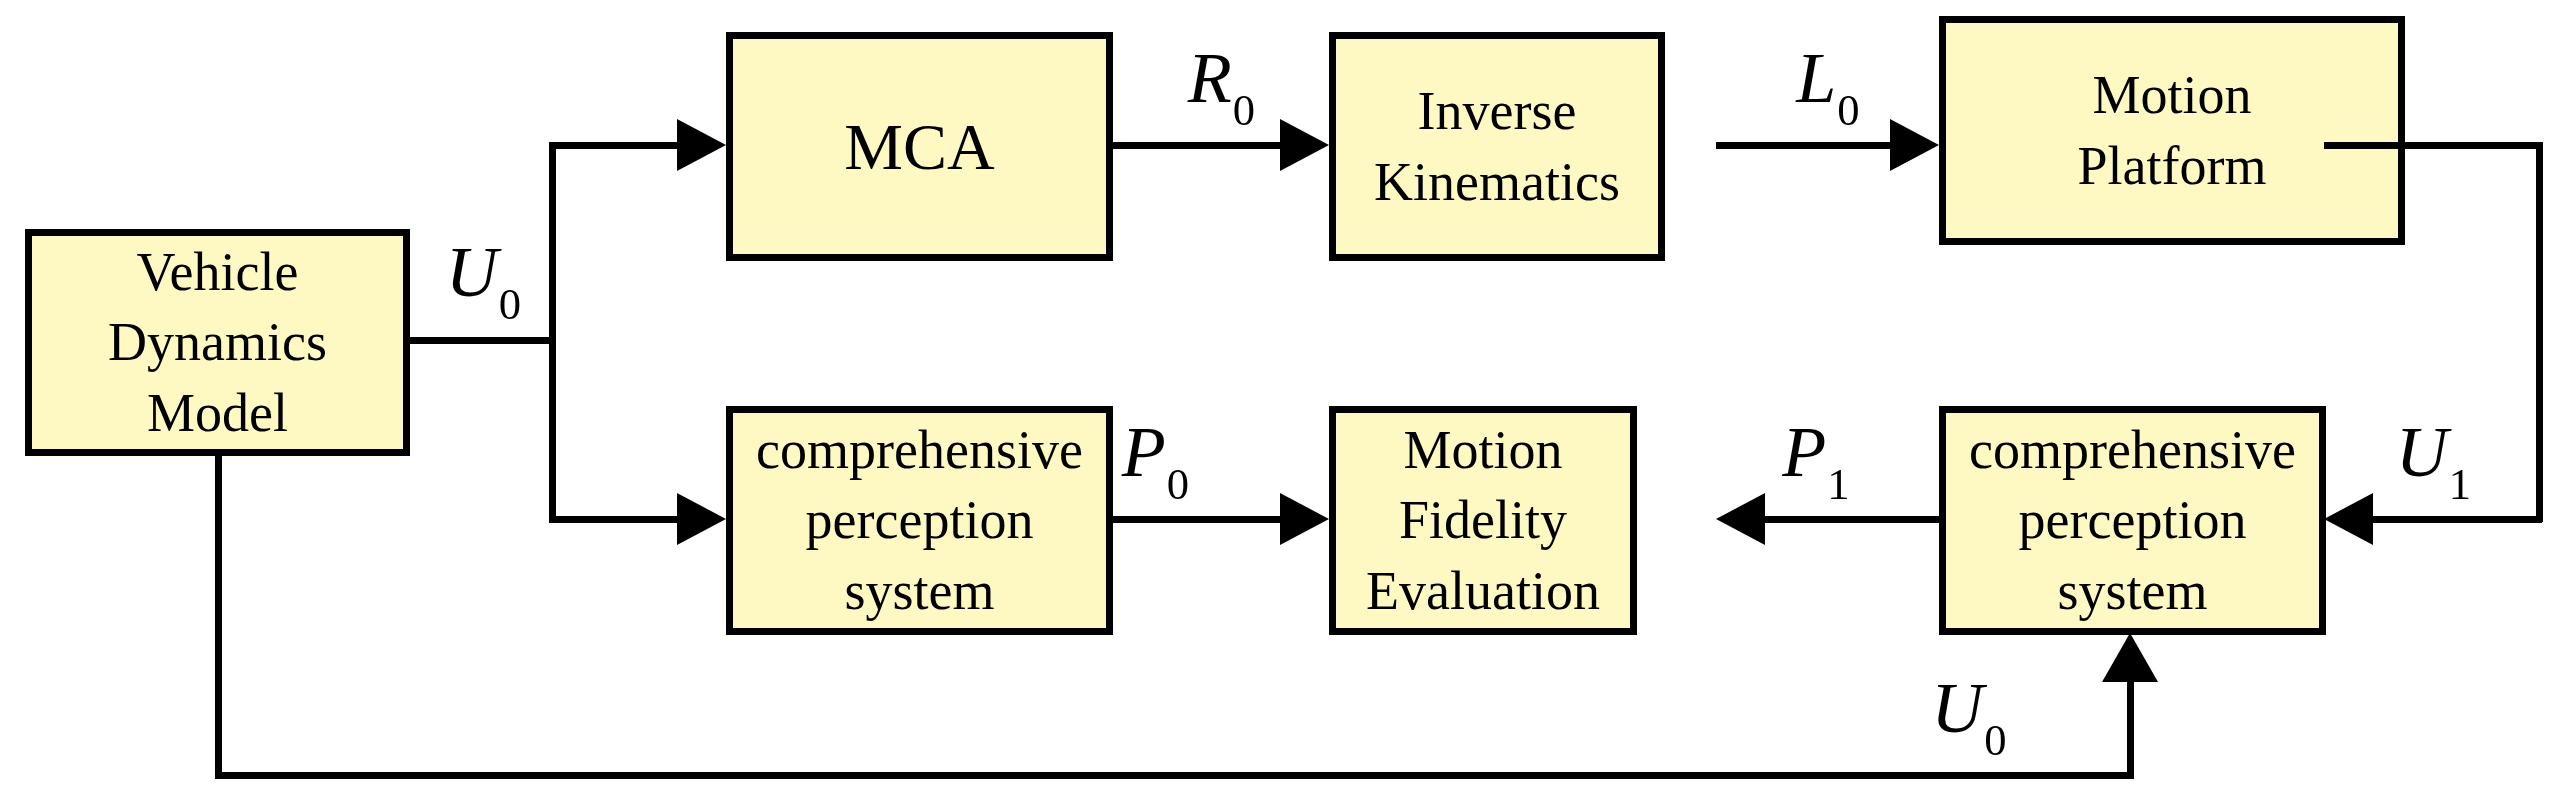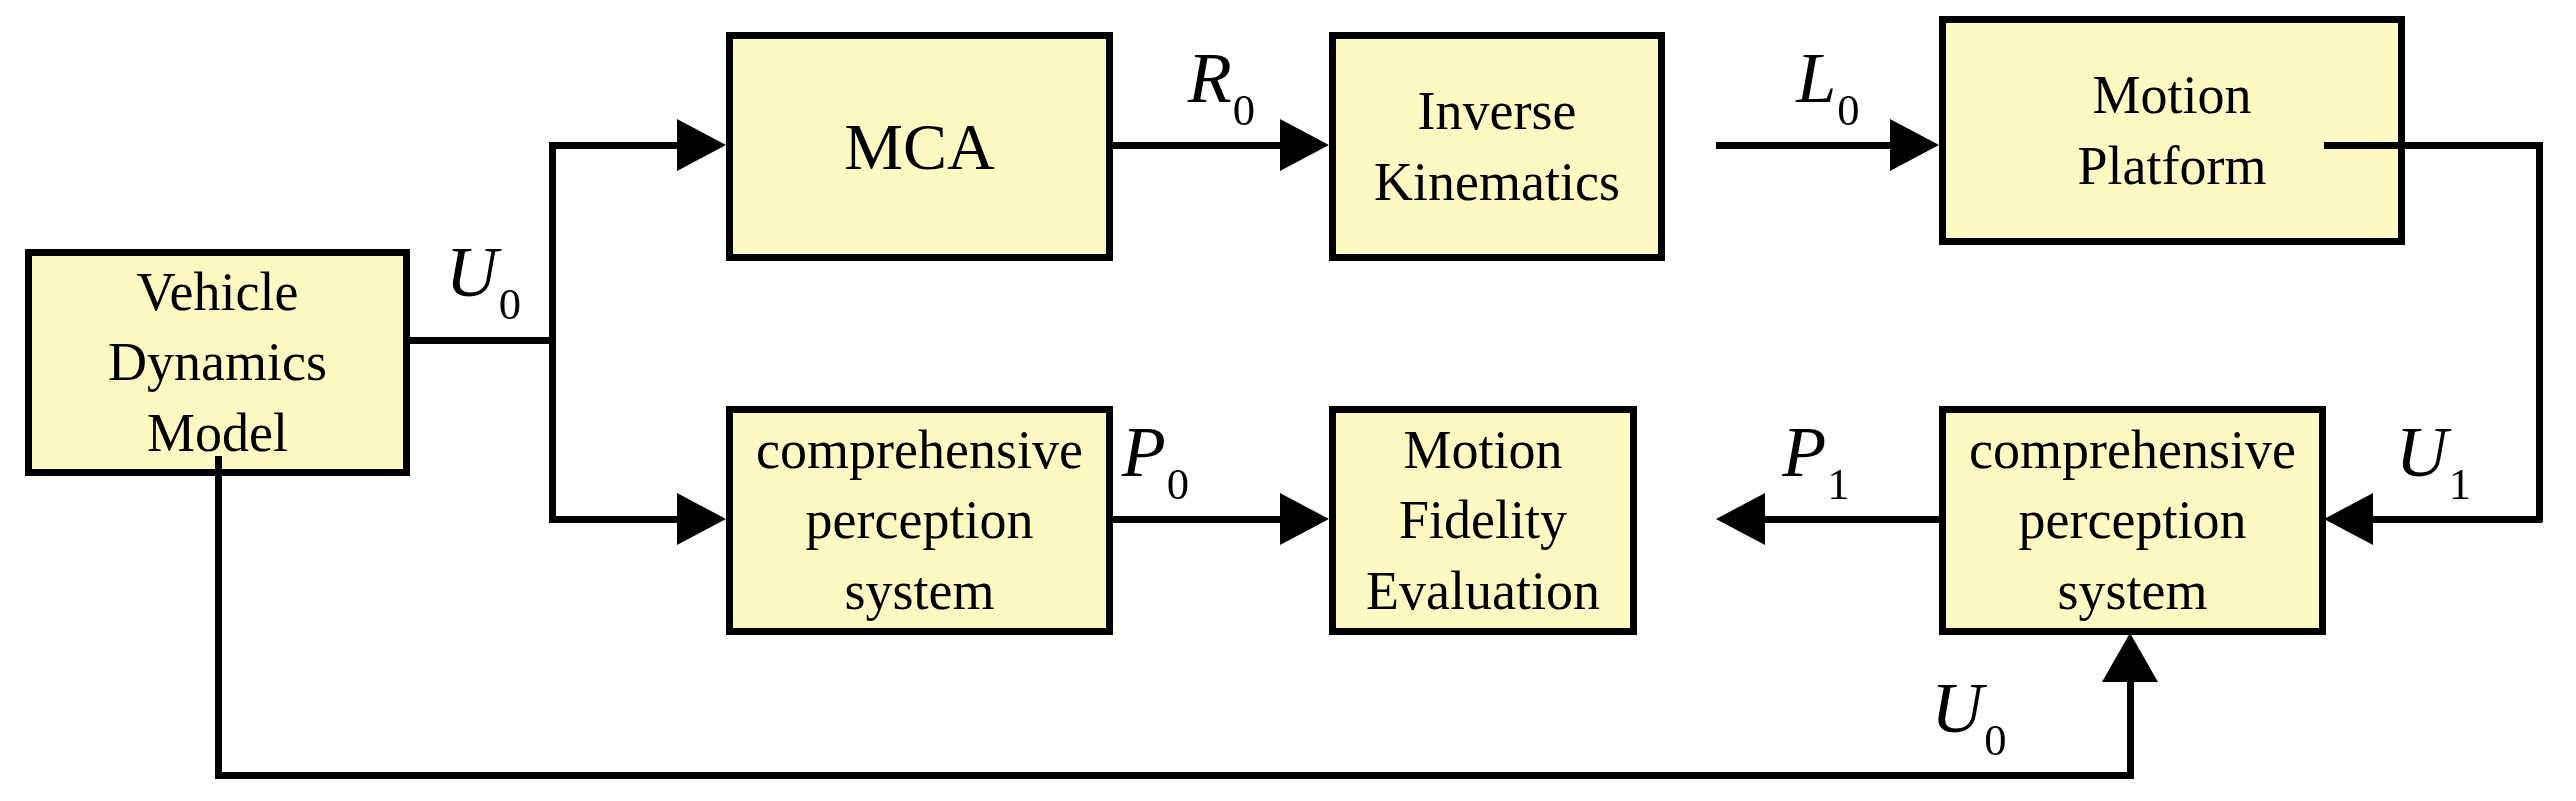--- a/index.html
+++ b/index.html
@@ -28,21 +28,21 @@
     text-align: center;
   }
   .box-label {
     white-space: pre-line;
     font-size: 54px;
     line-height: 1.3;
     color: #000000;
   }
   .box-label.big { font-size: 66px; }
 
-  #box-vdm  { left: 25px;   top: 229px; width: 385px; height: 227px; margin-top: 20px; }
+  #box-vdm  { left: 25px;   top: 229px; width: 385px; height: 227px; }
   #box-mca  { left: 726px;  top: 32px;  width: 387px; height: 229px; }
   #box-ik   { left: 1329px; top: 32px;  width: 336px; height: 229px; }
   #box-mp   { left: 1939px; top: 16px;  width: 466px; height: 229px; }
   #box-cpsl { left: 726px;  top: 406px; width: 387px; height: 229px; }
   #box-mfe  { left: 1329px; top: 406px; width: 308px; height: 229px; }
   #box-cpsr { left: 1939px; top: 406px; width: 387px; height: 229px; }
 
   
   .line {
     position: absolute;

